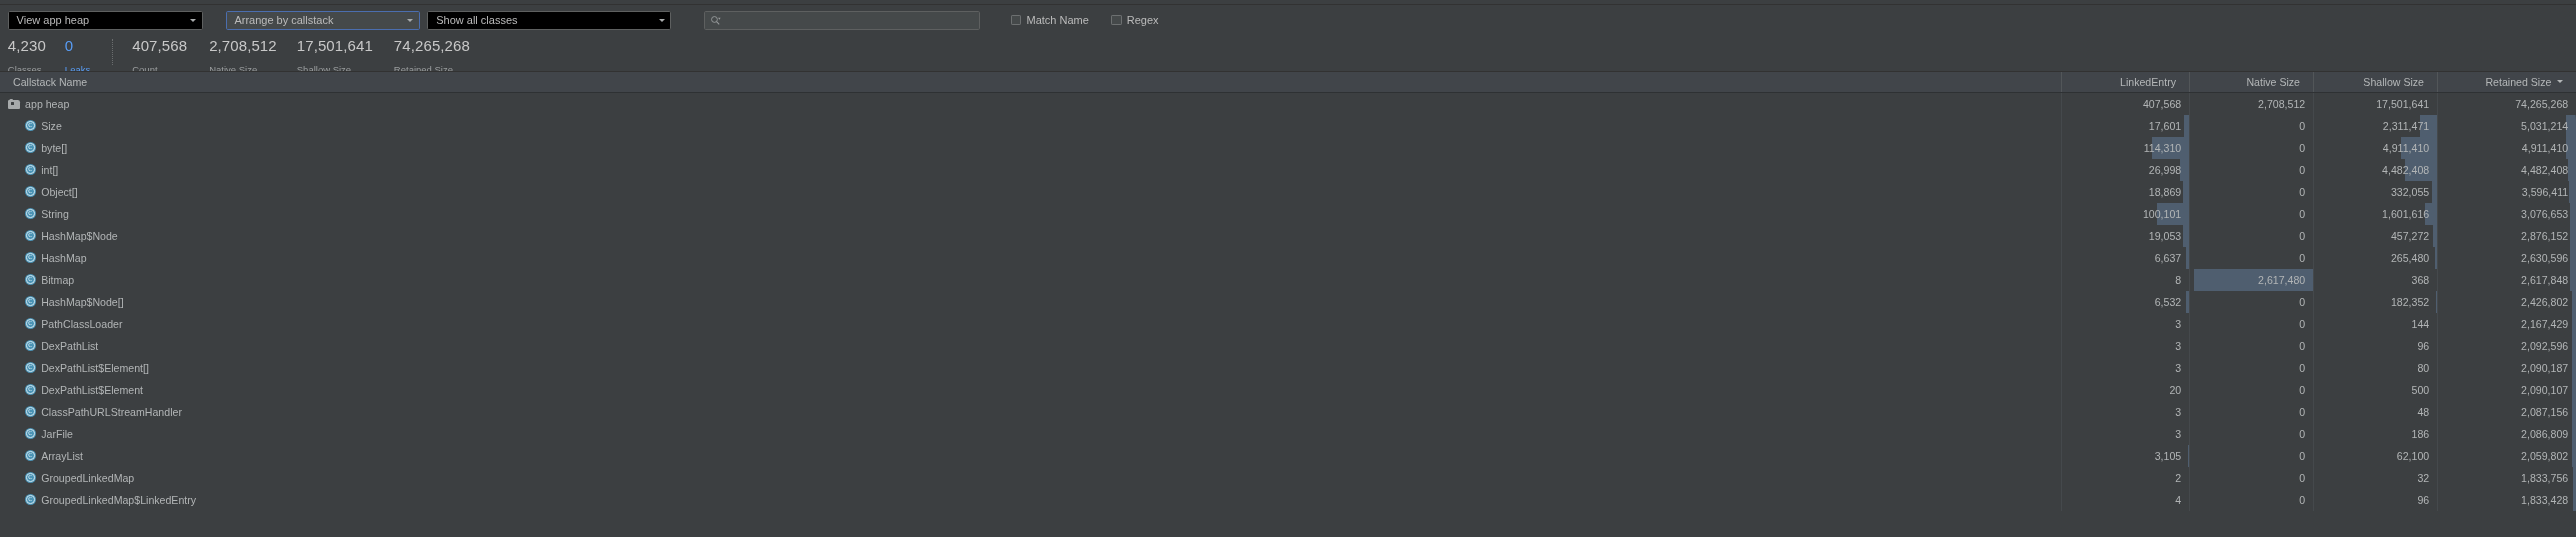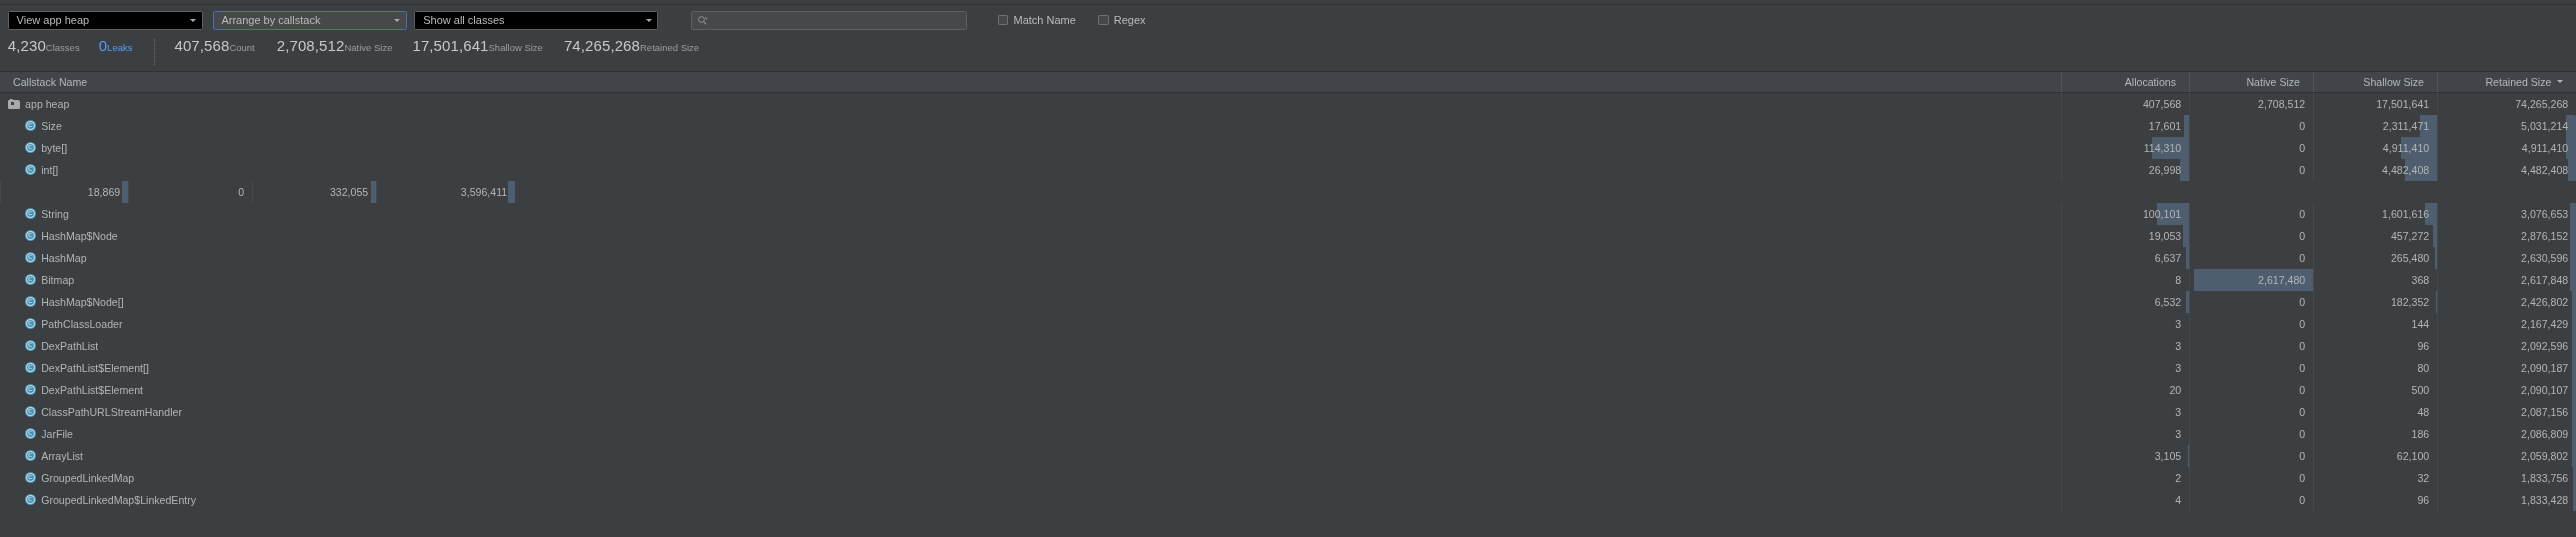--- a/index.html
+++ b/index.html
@@ -41,21 +41,21 @@
     background:#45494a;
   }
   .combo .label{ flex:1 1 auto; line-height:1; }
   .combo .caret{
     width:0;height:0;margin-left:9px;
     border-left:3.9px solid transparent;
     border-right:3.9px solid transparent;
     border-top:3.9px solid #a9acad;
   }
   .combo-view{ width:195px; }
-  .combo-arrange{ width:194px; margin-left:2px;}
+  .combo-arrange{ width:194px; margin-left:15px;}
   .combo-classes{ width:244px;gap:38px; }
 
   .search-box{
     width:276px; height:19px;
     background:#45494a;
     border:0.6px solid #5e6060;
     border-radius:1.7px;
     display:flex; align-items:center;
     padding:0 4.5px 0 5.6px;
     margin-left:24.5px;
@@ -83,23 +83,24 @@
   
   .stats{
     flex:0 0 auto;
     height:35px;
     display:flex; align-items:flex-start;
     padding:2.2px 0 0 7.8px;
     background:#3c3f41;
     position:relative;
   }
   .stat{
-    display:flex; flex-direction:row;
+    display:flex; flex-direction:column;
     margin-right:19px;
     line-height:1;
+    gap:7px;
   }
   .stat .val{ font-size:15px; color:#c8c8c8; letter-spacing:0.1px;}
   .stat .cap{ font-size:9.5px; color:#9b9e9f; margin-top:5px; }
   .stat.leaks .val{ color:#589df6; }
   .stat.leaks .cap{ color:#589df6; }
   .stat.leaks{ margin-right:22px; }
   .vsep{
     width:0.6px;
     align-self:stretch;
     border-left:0.6px dotted #6a6d6e;
@@ -278,21 +279,21 @@
       <span class="cap" style="color: rgb(155, 158, 159);">Retained Size</span>
     </div>
   </div>
 
   <div class="table">
     <div class="thead">
       <div class="th name">
         <span>Callstack Name</span>
       </div>
       <div class="th num col-alloc">
-        <span>Allocations</span>
+        <span>LinkedEntry</span>
       </div>
       <div class="th num col-native">
         <span>Native Size</span>
       </div>
       <div class="th num col-shallow">
         <span>Shallow Size</span>
       </div>
       <div class="th num col-retained">
         <span>Retained Size</span>
         <span class="sortcaret"></span>
@@ -384,20 +385,26 @@
           <div class="cell-num col-shallow">
             <span class="bar" style="width: 26%;"></span>
             <span class="txt">4,482,408</span>
           </div>
           <div class="cell-num col-retained">
             <span class="bar" style="width: 6%;"></span>
             <span class="txt">4,482,408</span>
           </div>
         </div>
         <div class="row">
+          <div class="cell-name indent1">
+            <span class="class-icon">
+              <span class="ring">C</span>
+            </span>
+            <span>Object[]</span>
+          </div>
           <div class="cell-num col-alloc">
             <span class="bar" style="width: 5%;"></span>
             <span class="txt">18,869</span>
           </div>
           <div class="cell-num col-native">
             <span class="txt">0</span>
           </div>
           <div class="cell-num col-shallow">
             <span class="bar" style="width: 4%;"></span>
             <span class="txt">332,055</span>

